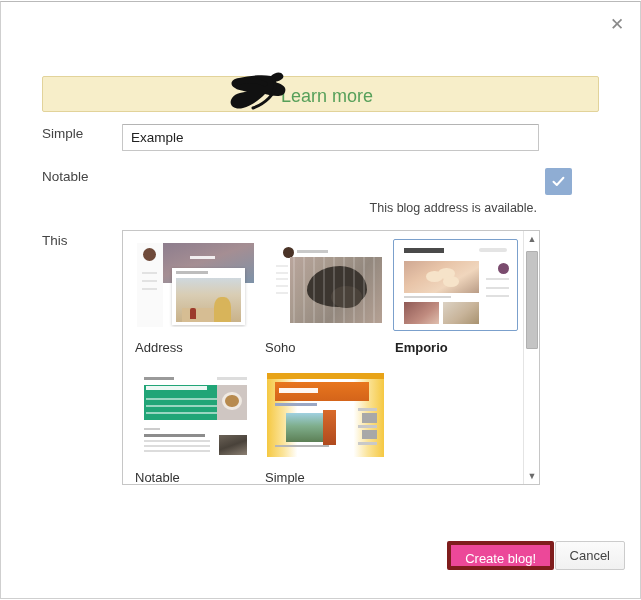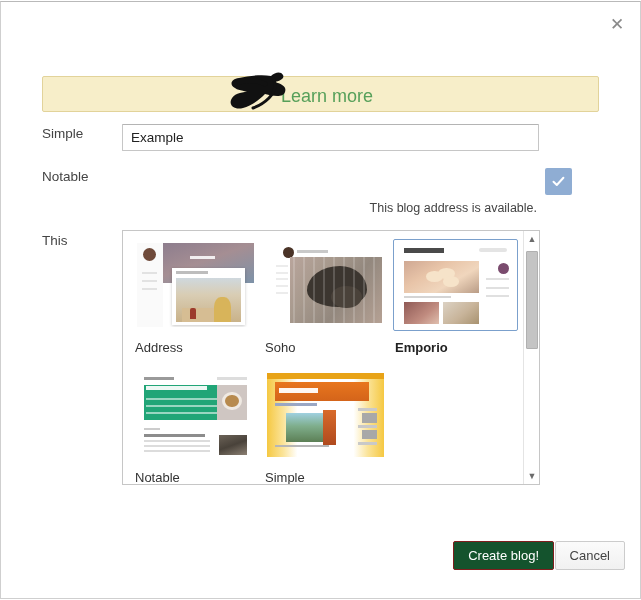--- a/index.html
+++ b/index.html
@@ -307,22 +307,22 @@
     font-family: "Liberation Sans", sans-serif;
     font-size: 13px;
     cursor: pointer;
     padding: 0 14px;
     line-height: 27px;
     text-align: center;
     white-space: nowrap;
   }
   #btn-create {
     right: 86px; top: 539px;
-    background: #14532d;
-    border: 1px solid #7f1d1d;
+    background: #ec4899;
+    border: 4px solid #7f1d1d;
     color: #ffffff;
   }
   #btn-cancel {
     right: 15px; top: 539px;
     background: linear-gradient(180deg,#fbfbfb 0%,#f1f1f1 100%);
     border: 1px solid #cccccc;
     color: #444444;
   }
 </style>
 </head>

